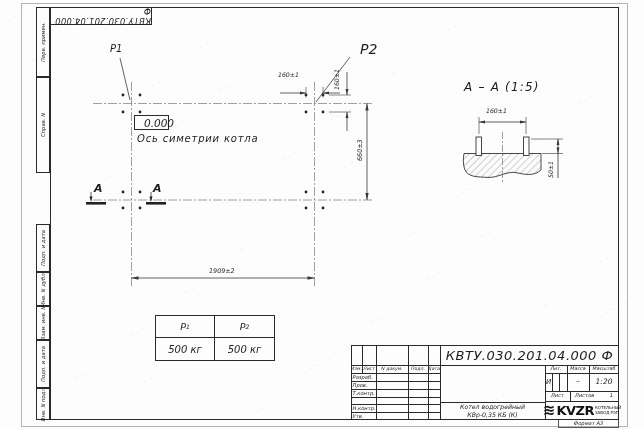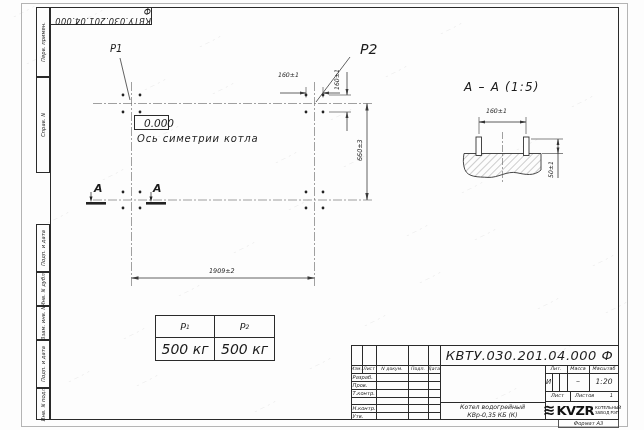--- a/index.html
+++ b/index.html
@@ -26,21 +26,21 @@
   .notes{left:351px;top:264px;width:266px;position:absolute;color:#2d2d2d;}
   .notes p{margin:0 0 1.6px 0;font-size:7px;line-height:9.1px;font-style:italic;text-indent:13px;
        letter-spacing:.15px;}
   .ltable{left:155px;top:315px;width:120px;height:46px;position:absolute;box-sizing:border-box;
        border:1.1px solid #2a2a2a;display:grid;grid-template-columns:1fr 1fr;grid-template-rows:1fr 1fr;}
   .ltable div{box-sizing:border-box;display:flex;align-items:center;justify-content:center;
        font-style:italic;color:#1d1d1d;}
   .ltable .hc{border-bottom:1px solid #2a2a2a;font-size:9.5px;}
   .ltable .c1{border-right:1px solid #2a2a2a;}
   .ltable sub{font-size:6px;}
-  .vc{font-size:14px;}
+  .vc{font-size:10px;}
   .wm{position:absolute;color:#e2e2e2;font-size:5px;transform:rotate(-27deg);letter-spacing:1px;
        pointer-events:none;}
   .logo{display:flex;align-items:center;justify-content:center;gap:1px;width:100%;height:100%;}
   .logo .mark{font-size:15px;font-weight:bold;color:#111;line-height:1;font-style:normal;}
   .logo .kvzr{font-size:13px;font-weight:bold;color:#111;letter-spacing:-.5px;font-style:normal;}
   .logo .subs{display:flex;flex-direction:column;justify-content:center;}
   .logo .subs span{font-size:4px;color:#111;font-style:normal;line-height:1.2;}
 </style>
 </head>
 <body>

